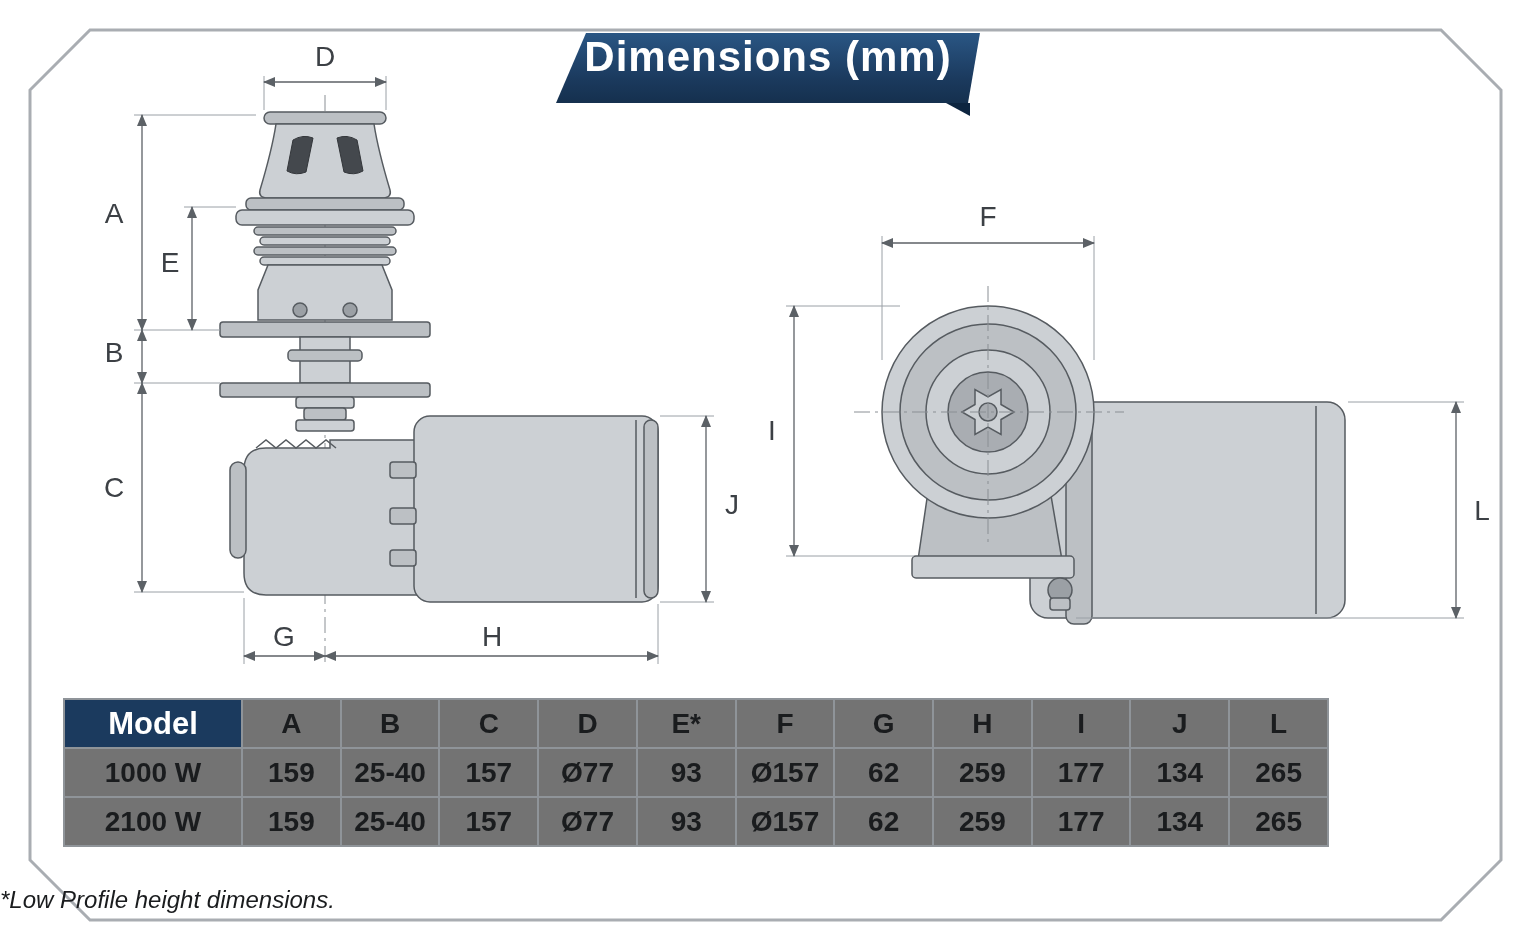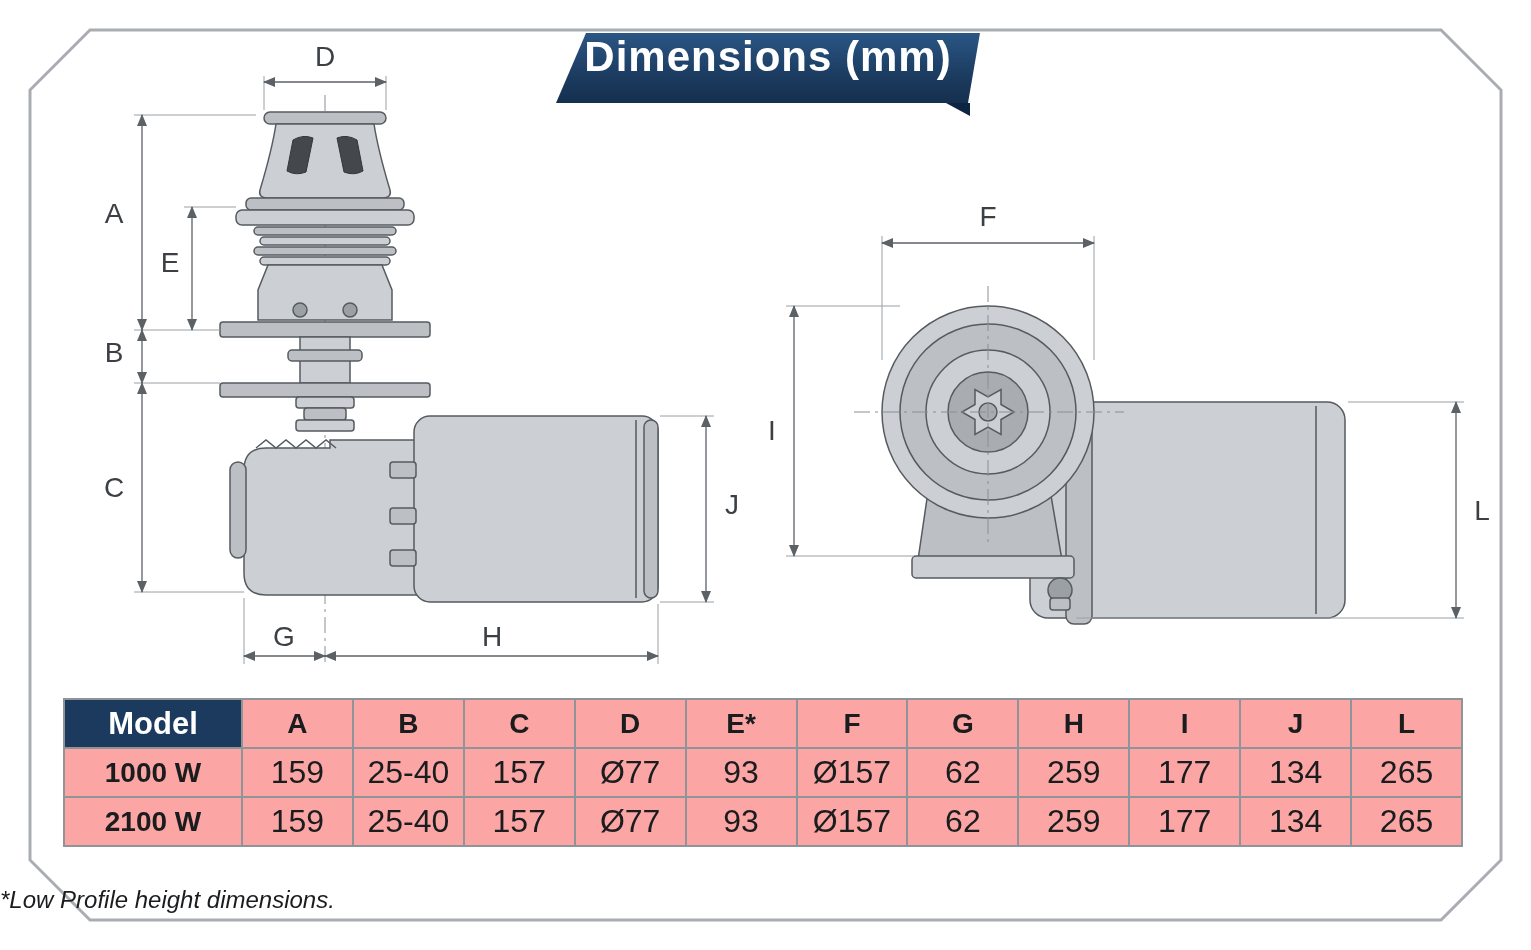--- a/index.html
+++ b/index.html
@@ -32,26 +32,26 @@
   .dark   { fill:#44484d; stroke:#33363a; stroke-width:1; }
   .bolt   { fill:#9ba0a5; stroke:#565b60; stroke-width:1.5; }
   .tline  { stroke:#565b60; stroke-width:1.5; fill:none; }
   .cl     { stroke:#8a8f94; stroke-width:1; stroke-dasharray:16 5 3 5; fill:none; }
   .dim    { stroke:#5c6166; stroke-width:1.3; fill:none; }
   .ext    { stroke:#9aa0a6; stroke-width:1; fill:none; }
   .dimlbl { fill:#3c4045; font-size:28px; font-family:"Liberation Sans", sans-serif; text-anchor:middle; }
 
   
   table.dims {
-    position:absolute; left:63px; top:698px; width:1400px;
-    border-collapse:collapse; table-layout:fixed; background:#fca5a5;
+    position:absolute; left:63px; top:698px; width:1266px;
+    border-collapse:collapse; table-layout:fixed; background:#737373;
   }
   .dims th, .dims td {
     border:2px solid #8f9499; text-align:center; vertical-align:middle;
-    height:49px; font-size:32px; color:#1a1c1e; padding:0;
+    height:49px; font-size:28px; color:#1a1c1e; padding:0;font-weight:bold;
   }
   .dims th { font-weight:bold; font-size:28px; }
   .dims th.model-h { background:#1b3a5e; color:#ffffff; font-size:31px; }
   .dims td.model-c { font-weight:bold; font-size:28px; }
   .dims col.model-col { width:178px; }
 
   .footnote {
     position:absolute; left:0; right:0; top:886px; text-align:left;
     font-size:24px; font-style:italic; color:#1a1c1e;
   }

